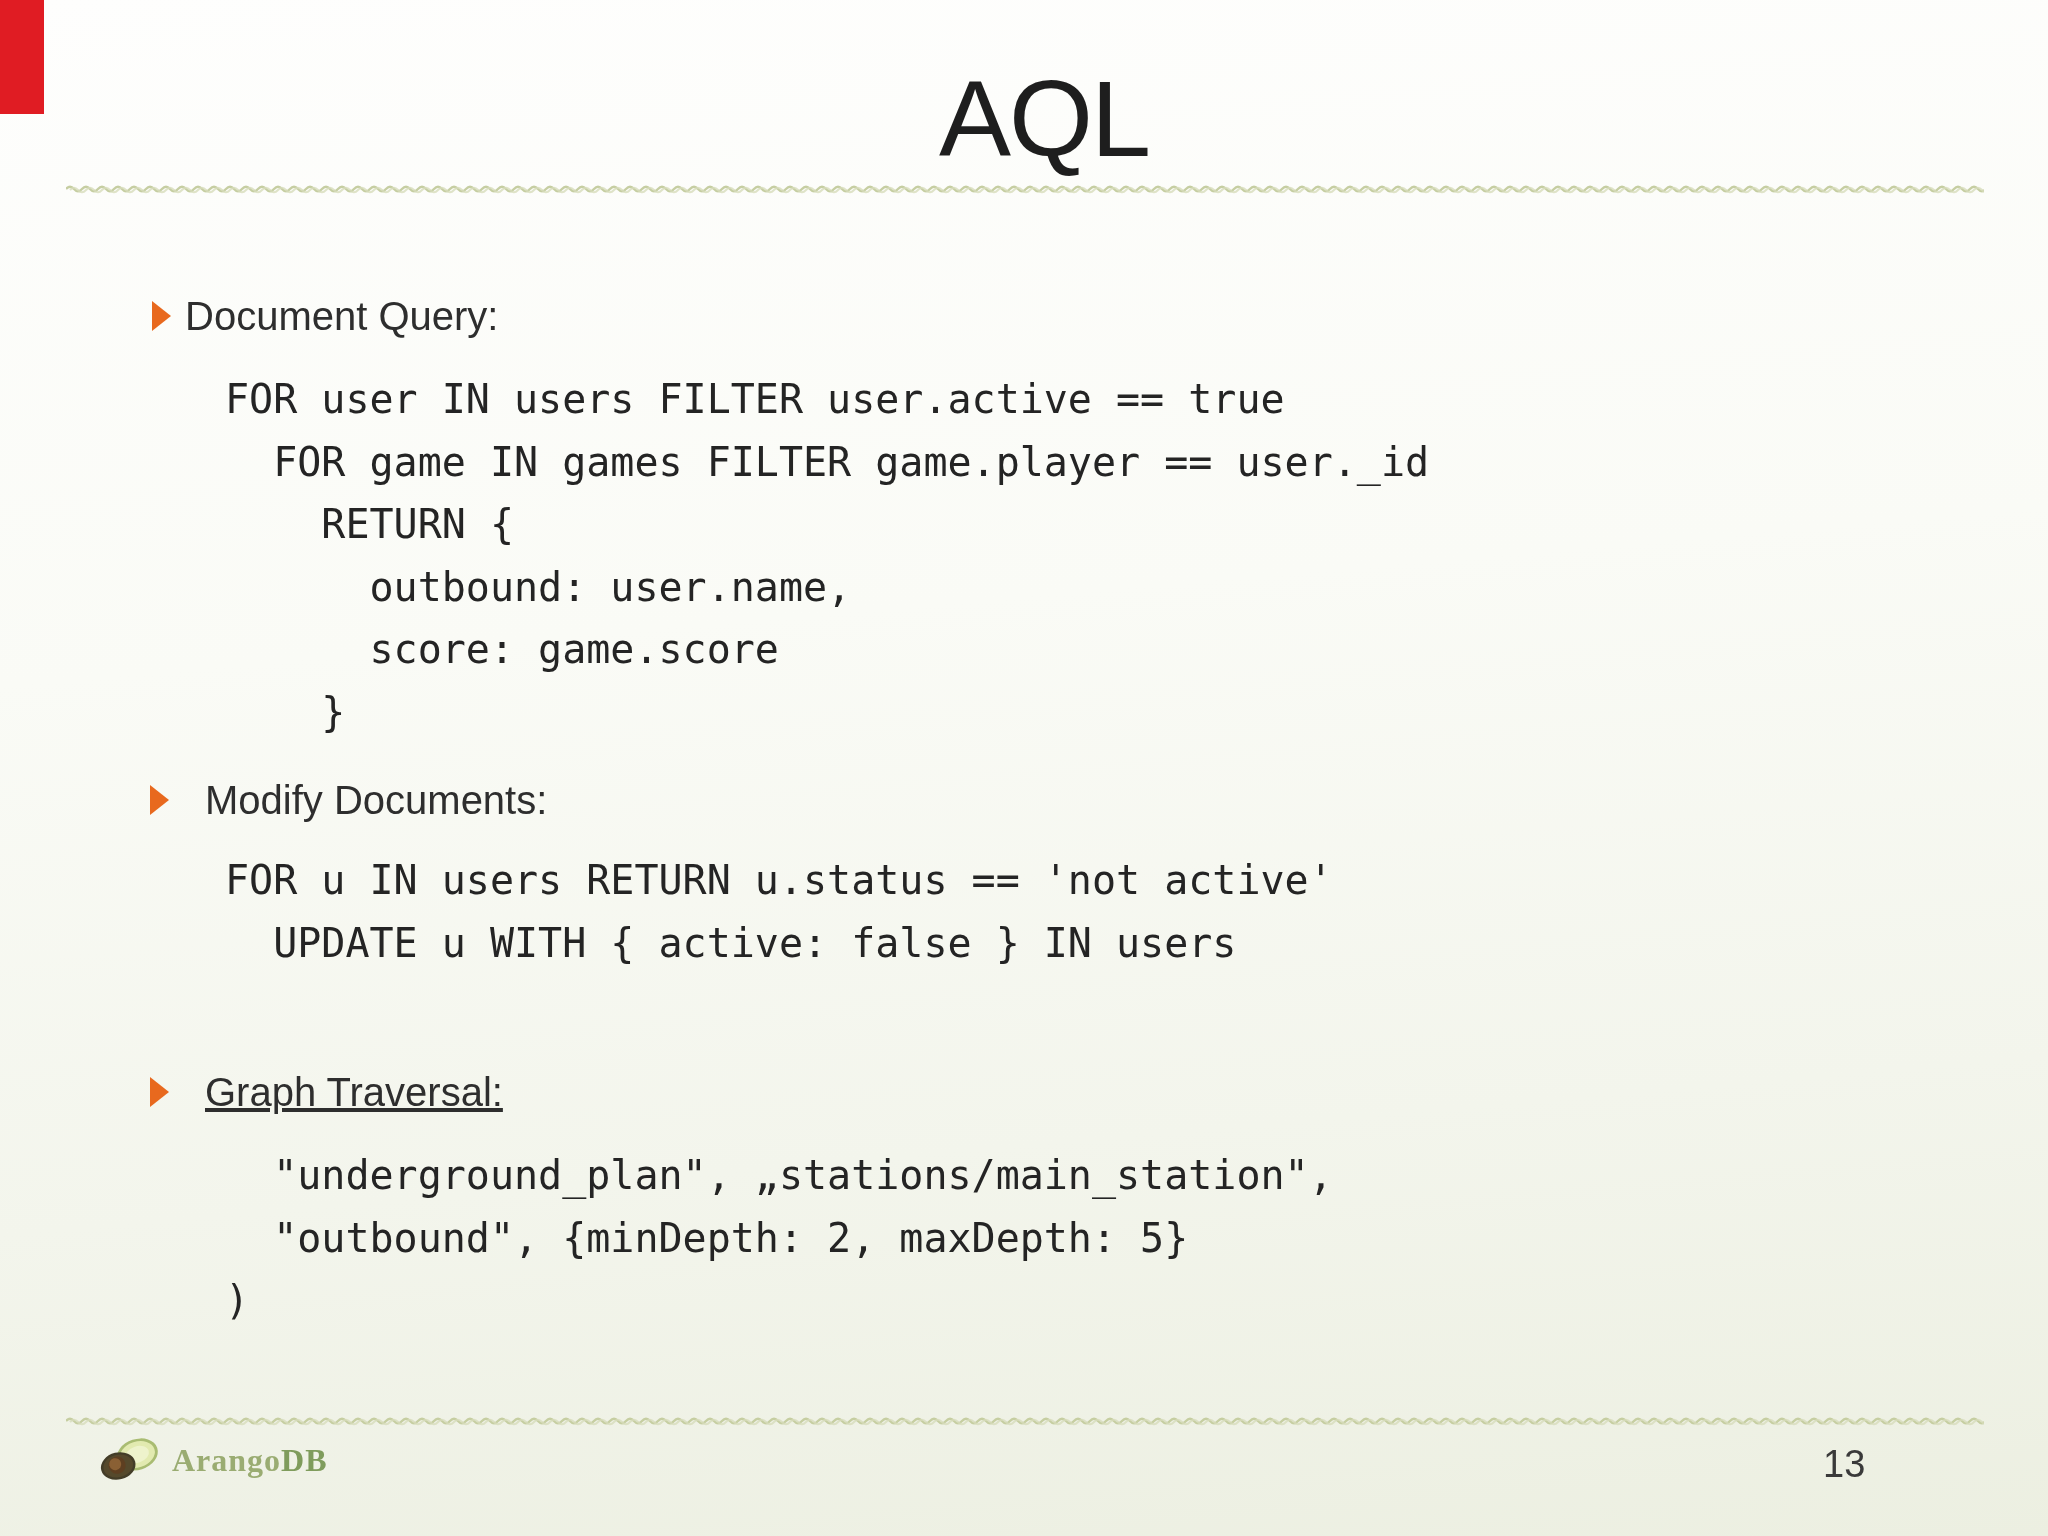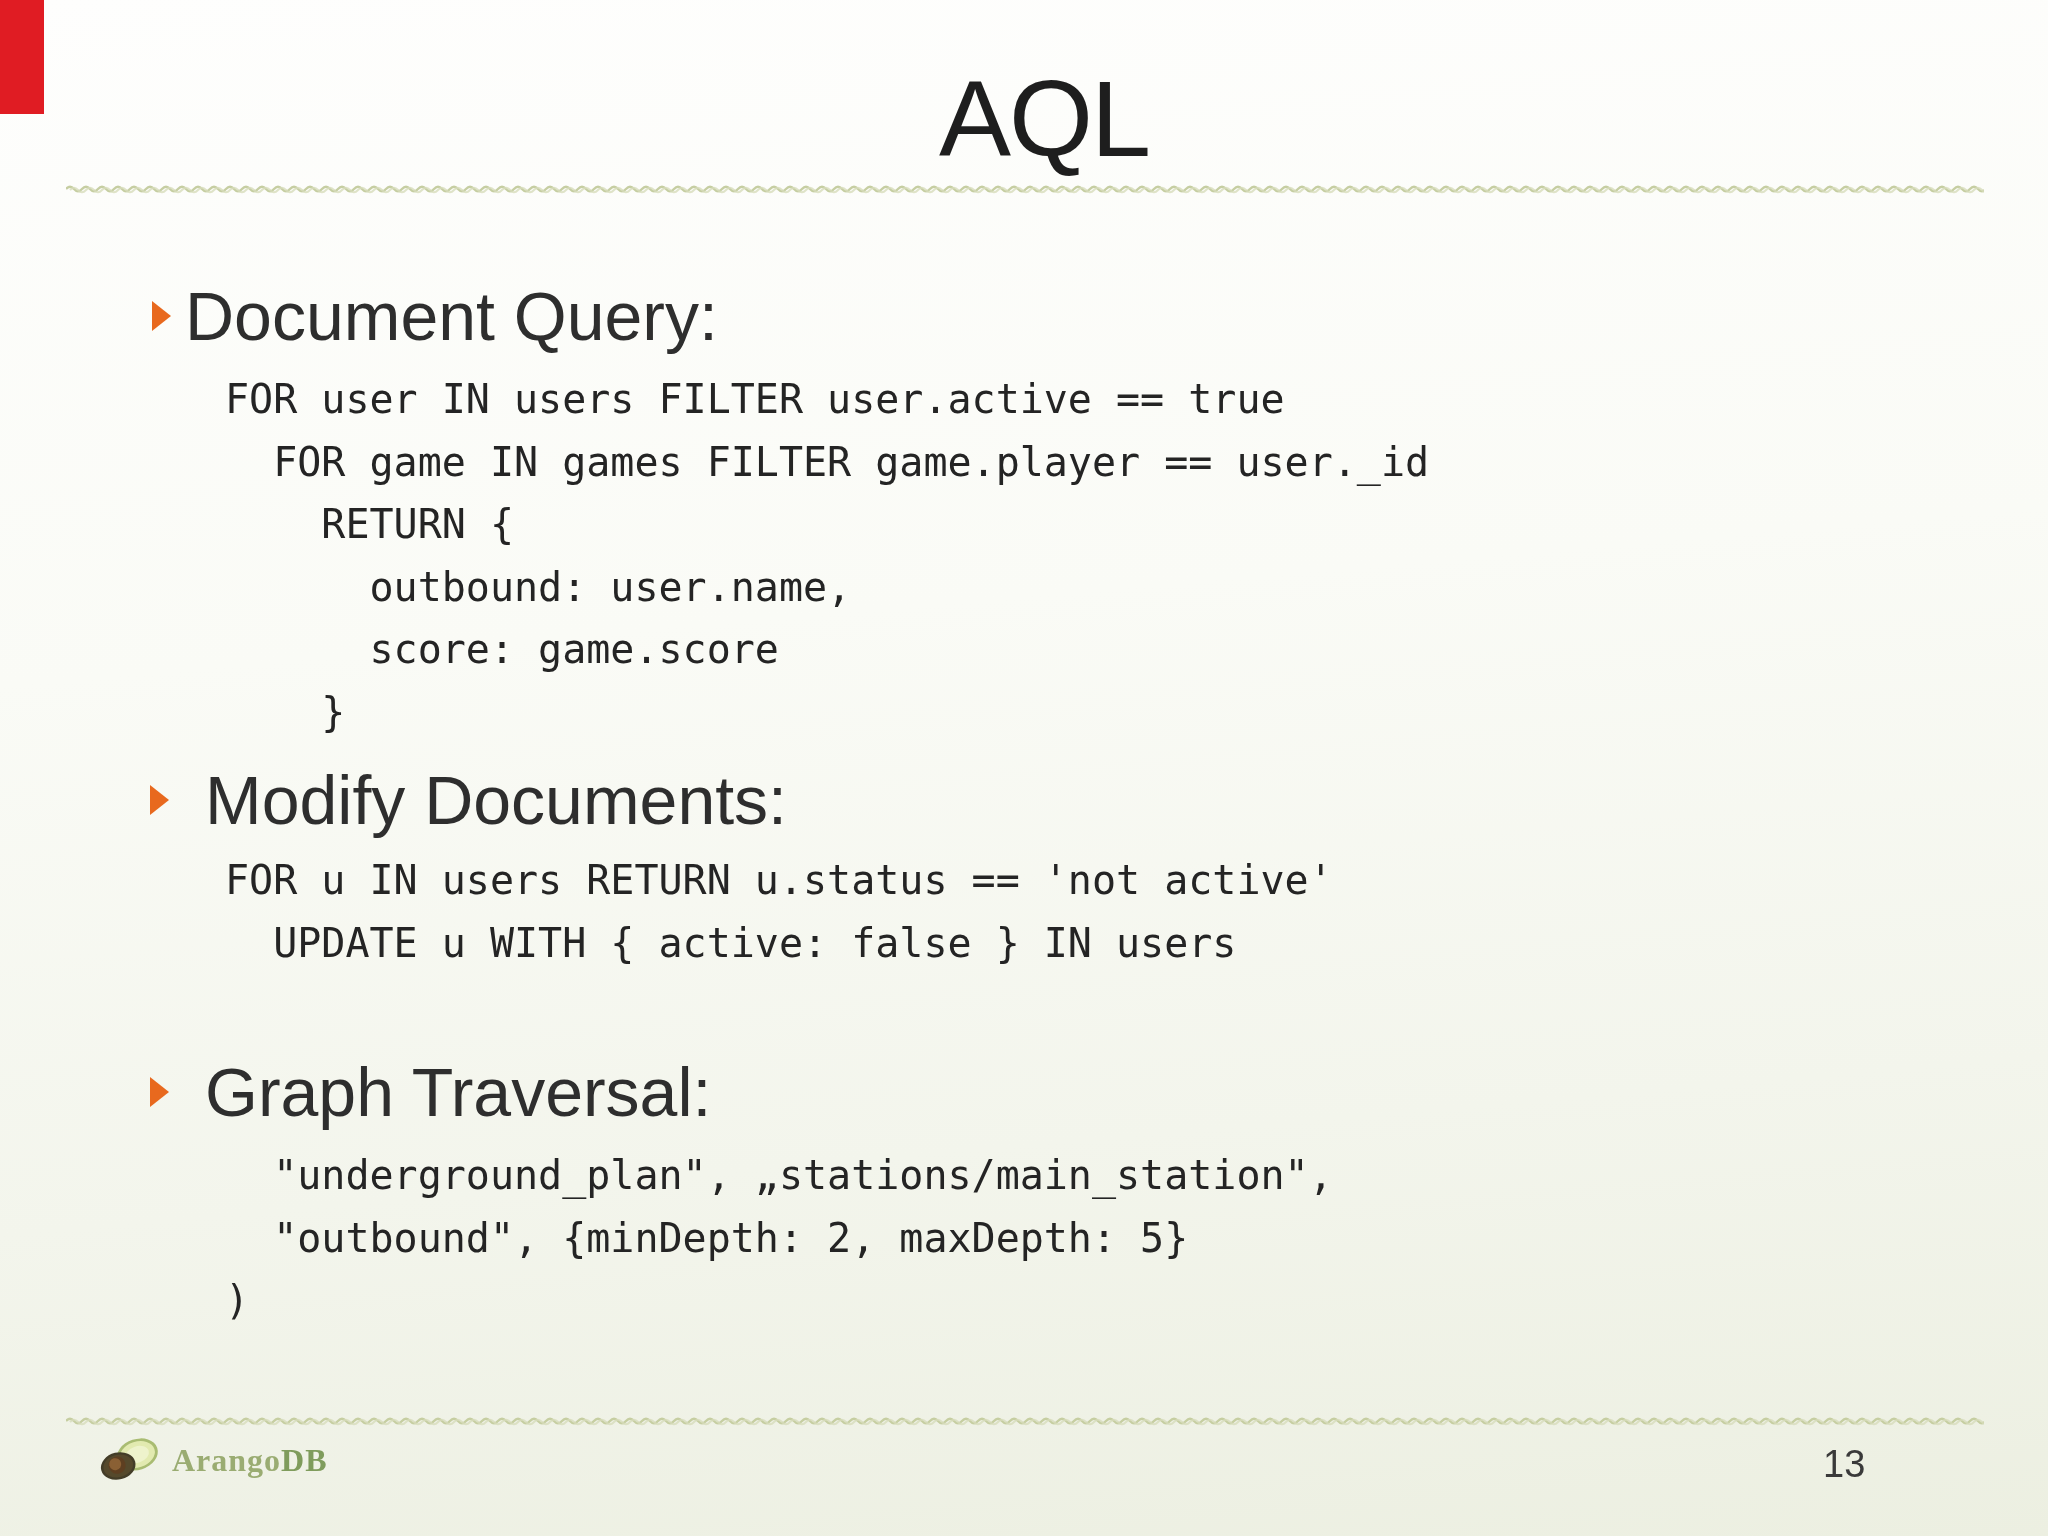--- a/index.html
+++ b/index.html
@@ -17,25 +17,25 @@
   .sep-top{top:184px;}
   .sep-bottom{top:1416px;}
   .bullet{
     position:absolute;width:0;height:0;
     border-left:19px solid #e8691e;border-top:15px solid transparent;border-bottom:15px solid transparent;
   }
   .b1{left:152px;top:301px;}
   .b2{left:150px;top:785px;}
   .b3{left:150px;top:1077px;}
   .section-heading{
-    position:absolute;font-size:68px;line-height:60px;font-weight:300;color:#2e2e2e;white-space:pre;
+    position:absolute;font-size:40px;line-height:60px;font-weight:300;color:#2e2e2e;white-space:pre;
   }
   .h1{left:185px;top:286px;}
   .h2{left:205px;top:770px;}
-  .h3{left:205px;top:1062px;}
+  .h3{left:205px;top:1062px;text-decoration:underline;}
   .code-block{position:absolute;left:225px;}
   .cb1{top:368px;}
   .cb2{top:849px;}
   .cb3{top:1144px;}
   .code-line{
     font-family:"DejaVu Sans Mono",monospace;font-size:40px;line-height:62.5px;
     color:#242424;white-space:pre;
   }
   .footer-logo{position:absolute;left:96px;top:1432px;height:56px;display:flex;align-items:center;}
   .logo-icon{width:68px;height:54px;margin-right:8px;}

